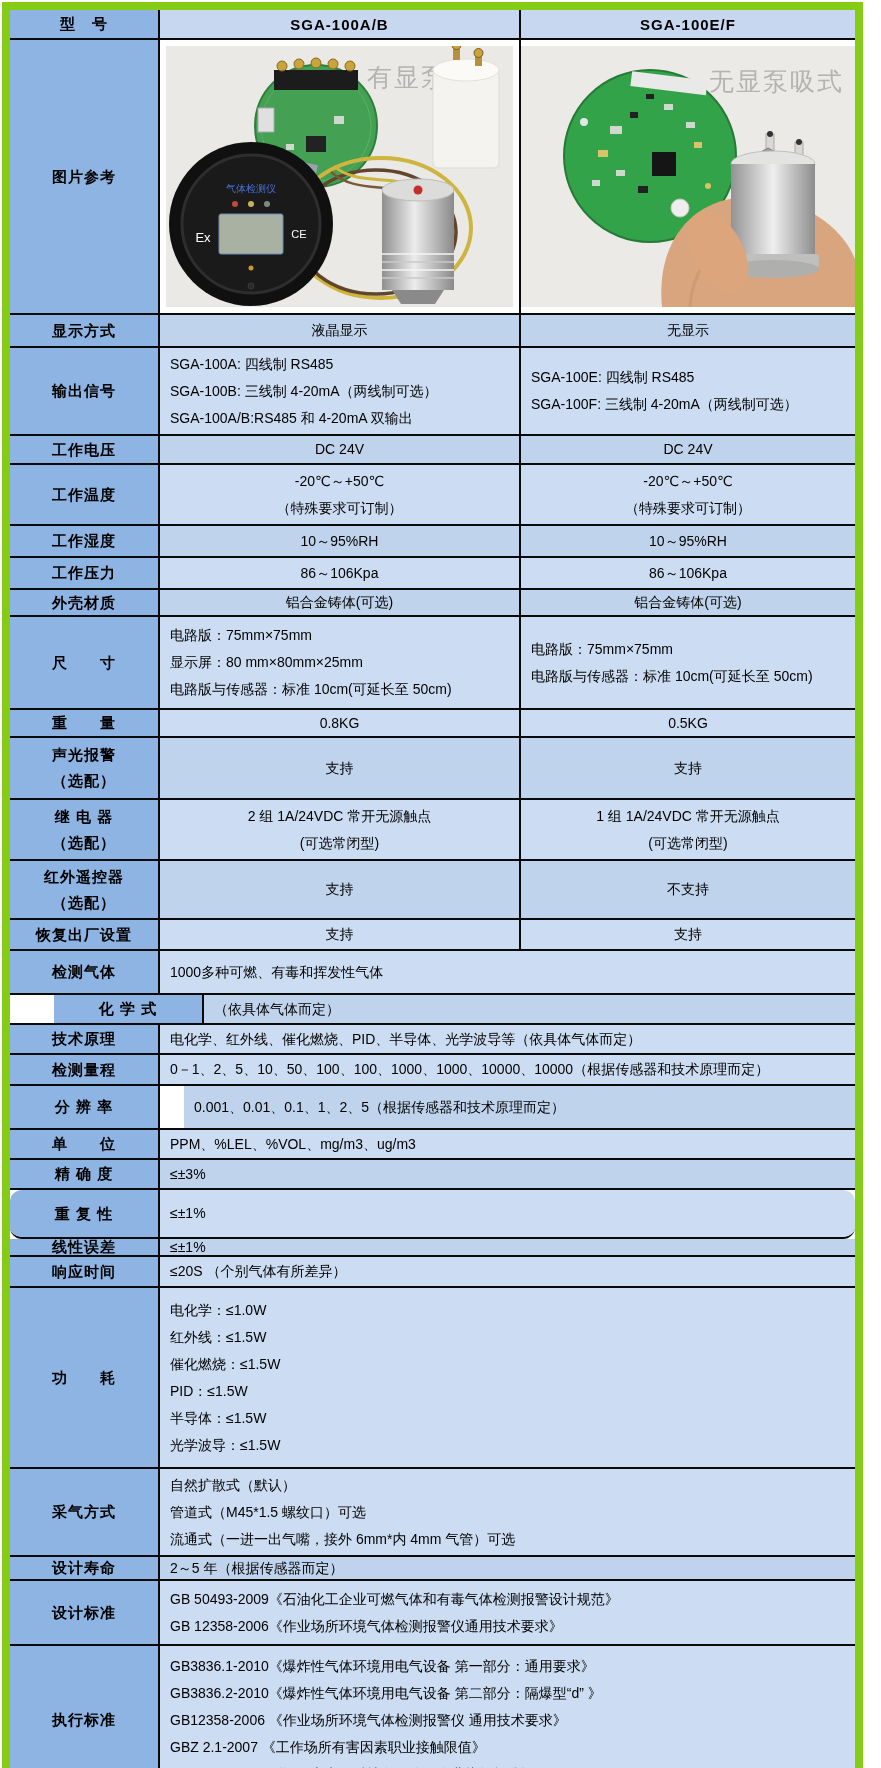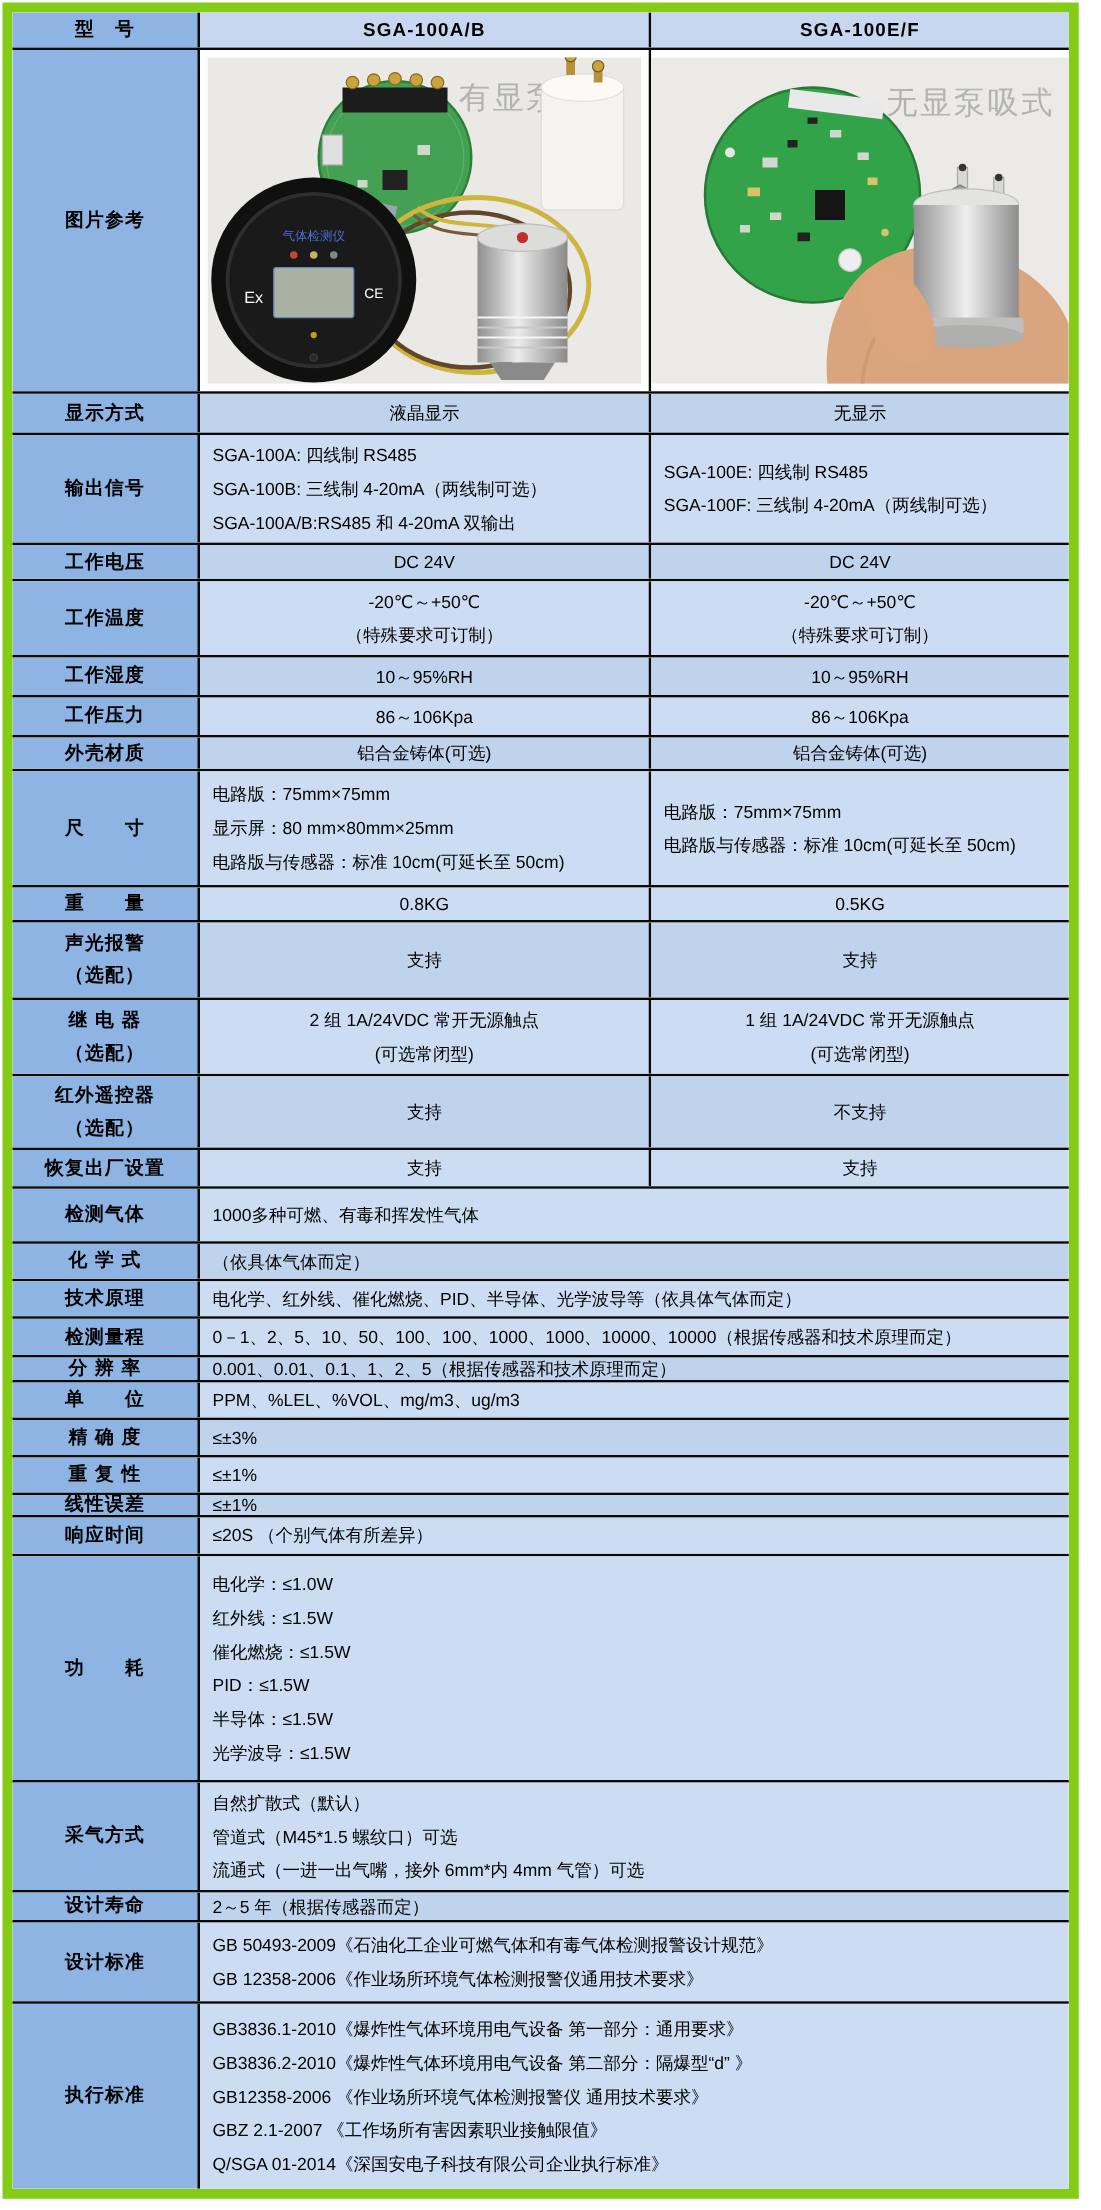--- a/index.html
+++ b/index.html
@@ -330,69 +330,69 @@
         </div>
       </div>
       <div class="row shade-b" style="height: 44px;">
         <div class="cell label-cell">
           <div>检测气体</div>
         </div>
         <div class="cell value-cell align-left span">
           <div class="line">1000多种可燃、有毒和挥发性气体</div>
         </div>
       </div>
+      <div class="row shade-a" style="height: 30px; padding-left: 44px;">
+        <div class="cell label-cell">
+          <div>化 学 式</div>
+        </div>
+        <div class="cell value-cell align-left span">
+          <div class="line">（依具体气体而定）</div>
+        </div>
+      </div>
+      <div class="row shade-b" style="height: 30px;">
+        <div class="cell label-cell">
+          <div>技术原理</div>
+        </div>
+        <div class="cell value-cell align-left span">
+          <div class="line">电化学、红外线、催化燃烧、PID、半导体、光学波导等（依具体气体而定）</div>
+        </div>
+      </div>
+      <div class="row shade-b" style="height: 31px;">
+        <div class="cell label-cell">
+          <div>检测量程</div>
+        </div>
+        <div class="cell value-cell align-left span">
+          <div class="line">0－1、2、5、10、50、100、100、1000、1000、10000、10000（根据传感器和技术原理而定）</div>
+        </div>
+      </div>
+      <div class="row shade-a" style="height: 44px; gap: 24px;">
+        <div class="cell label-cell">
+          <div>分 辨 率</div>
+        </div>
+        <div class="cell value-cell align-left span">
+          <div class="line">0.001、0.01、0.1、1、2、5（根据传感器和技术原理而定）</div>
+        </div>
+      </div>
+      <div class="row shade-b" style="height: 30px;">
+        <div class="cell label-cell">
+          <div>单　　位</div>
+        </div>
+        <div class="cell value-cell align-left span">
+          <div class="line">PPM、%LEL、%VOL、mg/m3、ug/m3</div>
+        </div>
+      </div>
       <div class="row shade-a" style="height: 30px;">
         <div class="cell label-cell">
-          <div>化 学 式</div>
-        </div>
-        <div class="cell value-cell align-left span">
-          <div class="line">（依具体气体而定）</div>
-        </div>
-      </div>
-      <div class="row shade-b" style="height: 30px;">
-        <div class="cell label-cell">
-          <div>技术原理</div>
-        </div>
-        <div class="cell value-cell align-left span">
-          <div class="line">电化学、红外线、催化燃烧、PID、半导体、光学波导等（依具体气体而定）</div>
-        </div>
-      </div>
-      <div class="row shade-b" style="height: 31px;">
-        <div class="cell label-cell">
-          <div>检测量程</div>
-        </div>
-        <div class="cell value-cell align-left span">
-          <div class="line">0－1、2、5、10、50、100、100、1000、1000、10000、10000（根据传感器和技术原理而定）</div>
-        </div>
-      </div>
-      <div class="row shade-a" style="height: 20px;">
-        <div class="cell label-cell">
-          <div>分 辨 率</div>
-        </div>
-        <div class="cell value-cell align-left span">
-          <div class="line">0.001、0.01、0.1、1、2、5（根据传感器和技术原理而定）</div>
-        </div>
-      </div>
-      <div class="row shade-b" style="height: 30px;">
-        <div class="cell label-cell">
-          <div>单　　位</div>
-        </div>
-        <div class="cell value-cell align-left span">
-          <div class="line">PPM、%LEL、%VOL、mg/m3、ug/m3</div>
-        </div>
-      </div>
-      <div class="row shade-a" style="height: 30px;">
-        <div class="cell label-cell">
           <div>精 确 度</div>
         </div>
         <div class="cell value-cell align-left span">
           <div class="line">≤±3%</div>
         </div>
       </div>
-      <div class="row shade-b" style="height: 30px;">
+      <div class="row shade-b" style="height: 49px; border-radius: 12px;">
         <div class="cell label-cell">
           <div>重 复 性</div>
         </div>
         <div class="cell value-cell align-left span">
           <div class="line">≤±1%</div>
         </div>
       </div>
       <div class="row shade-a" style="height: 18px;">
         <div class="cell label-cell">
           <div>线性误差</div>

